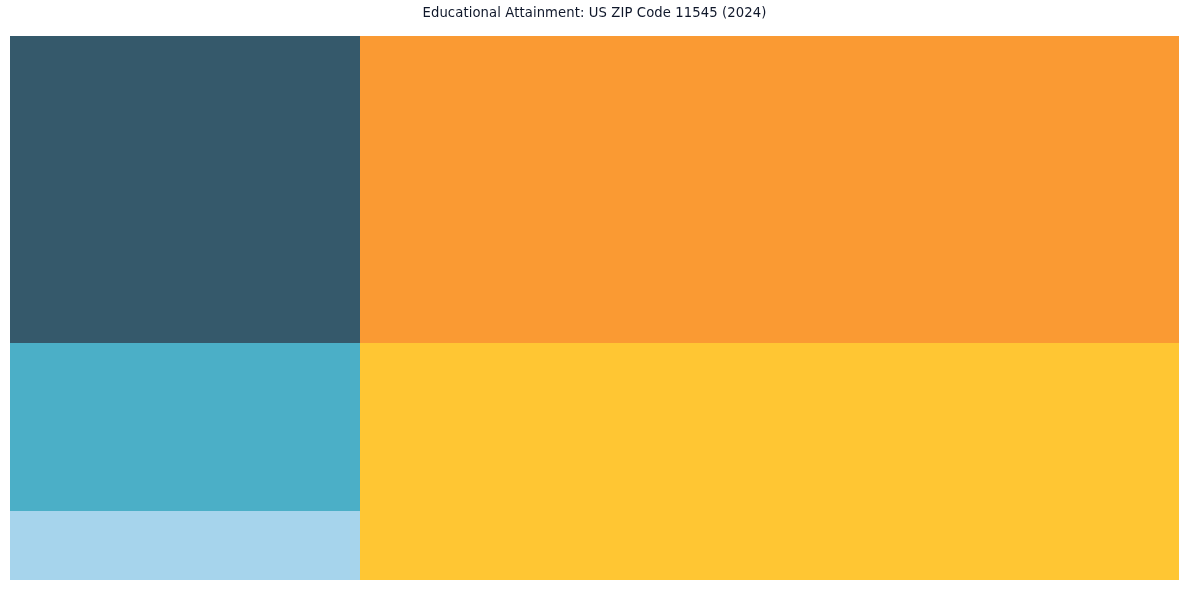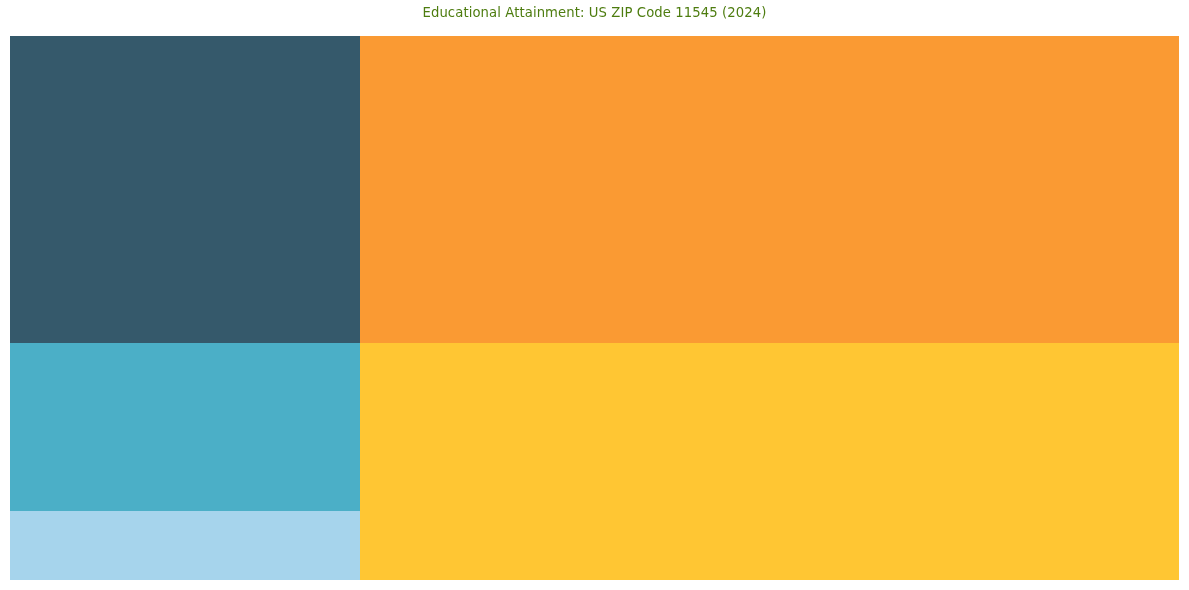--- a/index.html
+++ b/index.html
@@ -42,21 +42,21 @@
     position: absolute;
     box-sizing: border-box;
     overflow: hidden;
   }
 </style>
 </head>
 <body>
 
 <div id="figure" style="background: rgb(255, 255, 255);">
 
-  <div id="chart-title" style="color: #4d7c0f;">Educational Attainment: US ZIP Code 11545 (2024)</div>
+  <div id="chart-title" style="color: #0f172a;">Educational Attainment: US ZIP Code 11545 (2024)</div>
 
   <div id="treemap-plot">
 
     <div class="treemap-tile" style="left: 29.94%; top: 0%; width: 70.06%; height: 56.43%; background: rgb(250, 154, 51);">
       
     </div>
 
     <div class="treemap-tile" style="left: 29.94%; top: 56.43%; width: 70.06%; height: 43.57%; background: rgb(255, 198, 51);">
       
     </div>

